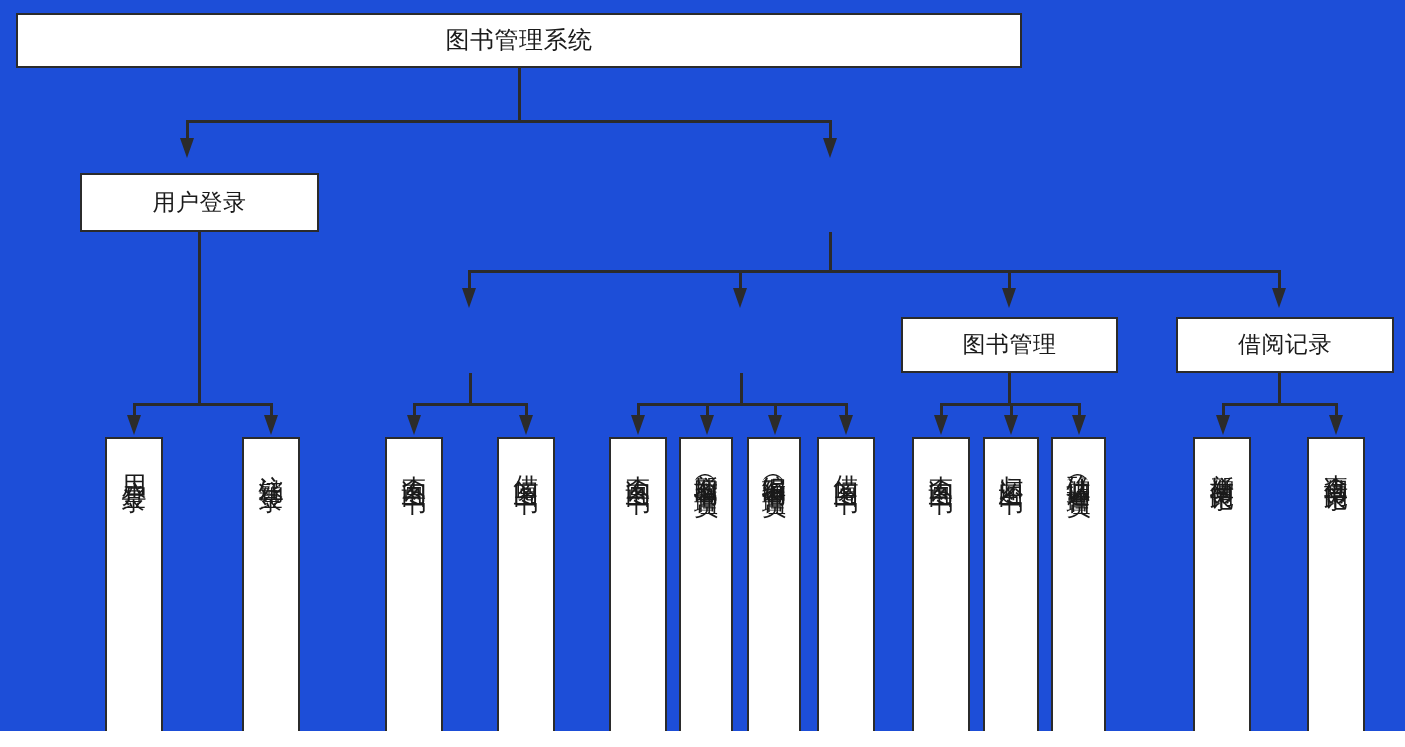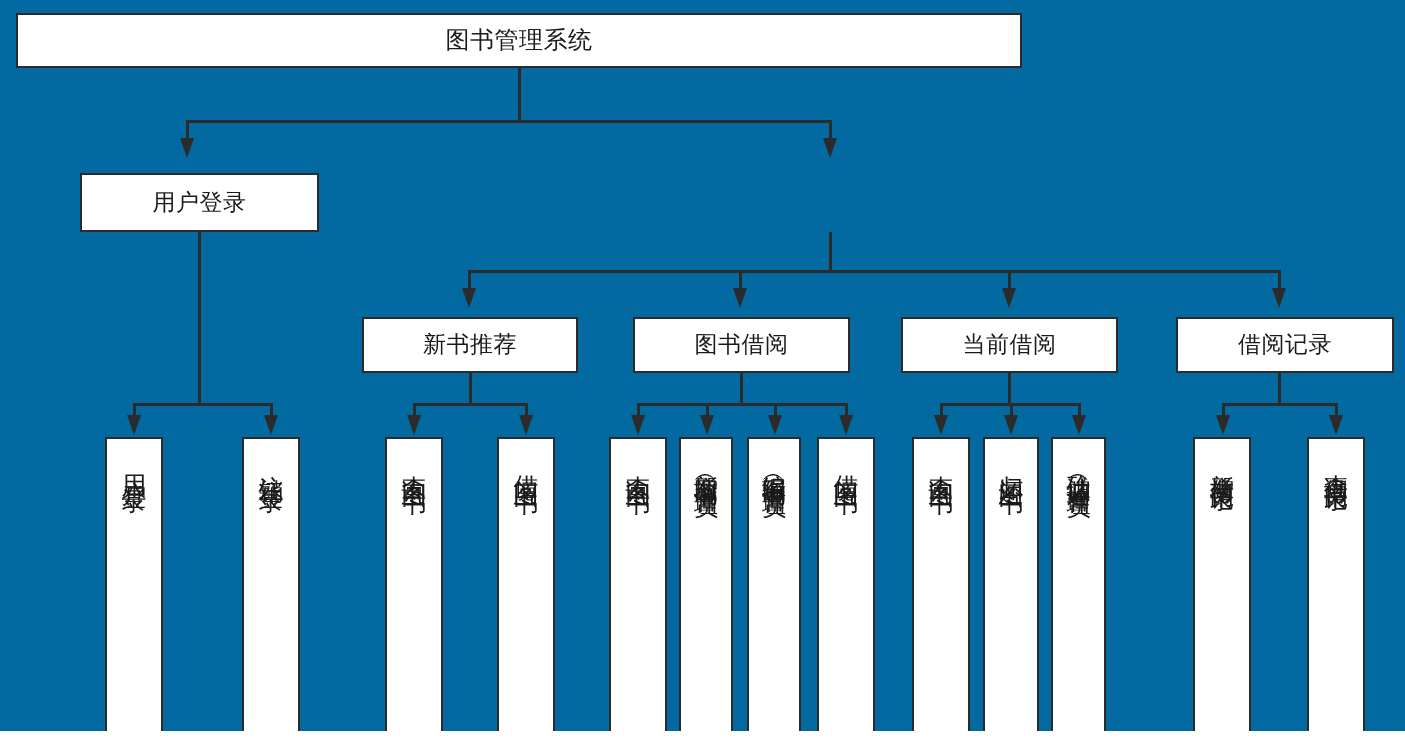--- a/index.html
+++ b/index.html
@@ -7,21 +7,21 @@
     padding: 0;
     background: #ffffff;
   }
   body {
     font-family: "DejaVu Sans", "Liberation Sans", sans-serif;
   }
   #canvas {
     position: relative;
     width: 1405px;
     height: 731px;
-    background: #0369a1;
+    background: #1d4ed8;
     overflow: hidden;
   }
   .node {
     position: absolute;
     box-sizing: border-box;
     border: 2.5px solid #2b2b2b;
     background: #ffffff;
     display: flex;
     align-items: center;
     justify-content: center;
@@ -121,30 +121,24 @@
 
   <div class="vline" style="left:739px; top:270px; width:2.5px; height:21px;"></div>
   <div class="arrow" style="left:733px; top:288px;"></div>
 
   <div class="vline" style="left:1008px; top:270px; width:2.5px; height:21px;"></div>
   <div class="arrow" style="left:1002px; top:288px;"></div>
 
   <div class="vline" style="left:1278px; top:270px; width:2.5px; height:21px;"></div>
   <div class="arrow" style="left:1272px; top:288px;"></div>
 
-  <div class="node h" style="left:362px; top:317px; width:216px; height:56px;">
-    <span class="label">新书推荐</span>
-  </div>
-
-  <div class="node h" style="left:633px; top:317px; width:217px; height:56px;">
-    <span class="label">图书借阅</span>
-  </div>
+
 
   <div class="node h" style="left:901px; top:317px; width:217px; height:56px;">
-    <span class="label">当前借阅</span>
+    <span class="label">图书管理</span>
   </div>
 
   <div class="node h" style="left:1176px; top:317px; width:218px; height:56px;">
     <span class="label">借阅记录</span>
   </div>
 
   <div class="vline" style="left:469px; top:373px; width:2.5px; height:32px;"></div>
   <div class="hline" style="left:413px; top:403px; width:114px; height:2.5px;"></div>
   <div class="vline" style="left:413px; top:403px; width:2.5px; height:16px;"></div>
   <div class="arrow" style="left:407px; top:415px;"></div>

